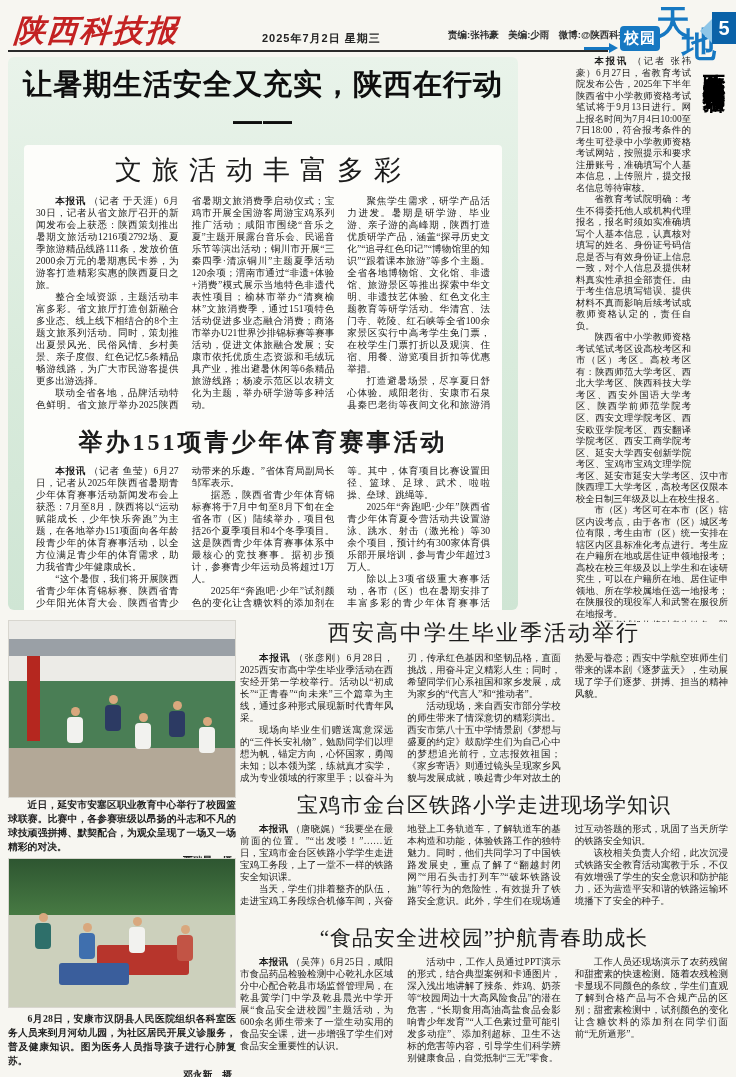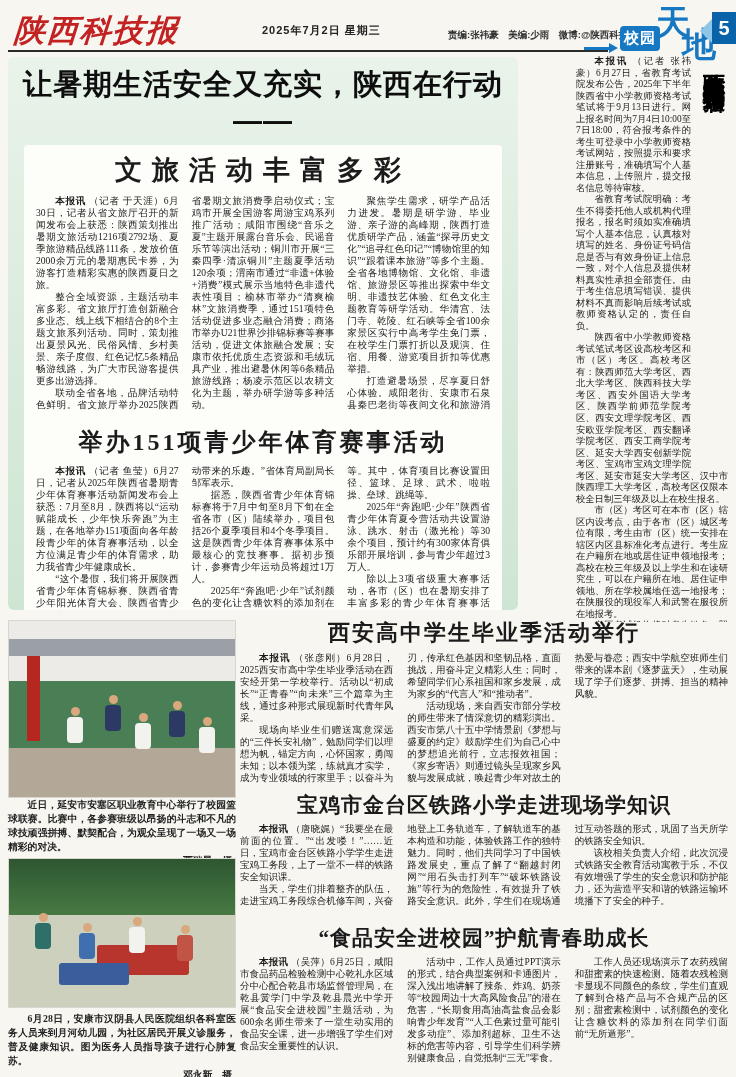--- a/index.html
+++ b/index.html
@@ -6,21 +6,21 @@
   html,body { background:#e9e9e6; }
   .page {
     position:relative; width:736px; height:1077px; margin:0 auto;
     background:#f7f6f1; overflow:hidden;
     font-family:"Liberation Serif", serif; color:#1b1b1b;
   }
   
   .masthead-name{ position:absolute; left:14px; top:10px; font-size:31px; font-weight:bold;
     font-style:italic; color:#c32222; letter-spacing:2px; font-family:"Liberation Serif",serif;
     transform:skewX(-4deg); }
-  .masthead-date{ position:absolute; left:262px; top:23px; font-size:11px; font-weight:bold;
+  .masthead-date{ position:absolute; left:262px; top:31px; font-size:11px; font-weight:bold;
     font-family:"Liberation Sans",sans-serif; color:#222; letter-spacing:1px; }
   .masthead-editors{ position:absolute; left:448px; top:29px; font-size:9.5px; font-weight:bold;
     font-family:"Liberation Sans",sans-serif; color:#333; }
   .header-rule{ position:absolute; left:8px; top:50px; width:600px; height:2px; background:#2b2b2b; }
   .blue-arrow{ position:absolute; left:584px; top:47px; width:26px; height:3px; background:#1678c2; }
   .blue-arrow:after{ content:""; position:absolute; right:-8px; top:-4px;
     border-left:9px solid #1678c2; border-top:5px solid transparent; border-bottom:5px solid transparent; }
   .badge-xiaoyuan{ position:absolute; left:620px; top:26px; background:#1678c2; color:#fff;
     font-family:"Liberation Sans",sans-serif; font-weight:bold; font-size:15px;
     padding:3px 4px; border-radius:4px; letter-spacing:1px; }
@@ -32,21 +32,21 @@
     border-right:13px solid #8ec6e8; border-top:13px solid transparent; border-bottom:13px solid transparent; }
   .page-num{ position:absolute; left:712px; top:12px; width:24px; height:32px; background:#0a62a8;
     color:#fff; font-family:"Liberation Sans",sans-serif; font-weight:bold; font-size:20px;
     display:flex; align-items:center; justify-content:center; }
   
   .feature{ position:absolute; left:8px; top:57px; width:510px; height:553px; border-radius:6px;
     background:linear-gradient(180deg,#e9f3ea 0%, #d9ebdc 55%, #cfe5d4 100%); overflow:hidden; }
   .kicker{ margin-top:8px; text-align:center; font-family:"Liberation Sans",sans-serif;
     font-weight:900; font-size:29px; letter-spacing:1px; color:#0e0e0e; }
   .white-panel{ margin:7px 16px 0; background:#fdfdfa; border-radius:4px; padding:4px 12px 6px; height:494px; overflow:hidden; }
-  .art1-title{ text-align:center; font-size:27px; font-weight:bold; letter-spacing:10px; margin:3px 0 7px; }
+  .art1-title{ text-align:center; font-size:27px; font-weight:normal; letter-spacing:10px; margin:3px 0 7px; }
   .art2-title{ text-align:center; font-size:24px; font-weight:bold; letter-spacing:3px; margin:9px 0 7px; }
   .cols3{ column-count:3; column-gap:13px; column-fill:auto; text-align:justify;
     font-size:9.6px; line-height:1.25; overflow:hidden; }
   .cols3 p{ text-indent:2em; margin:0; }
   .art1-body{ height:222px; }
   .art2-body{ height:182px; }
   
   .right-article{ position:absolute; left:576px; top:56px; width:152px; height:566px; overflow:hidden;
     font-size:9.3px; line-height:1.24; text-align:justify; }
   .right-article p{ text-indent:2em; margin:0; }
@@ -81,21 +81,21 @@
   .shuangjian{ position:absolute; left:240px; top:612px; width:488px; height:465px; overflow:hidden; }
   .sj-header{ position:relative; height:32px; }
   .sj-icon{ position:absolute; left:0px; top:2px; width:26px; height:26px; }
   .sq{ position:absolute; }
   .sq-outline{ left:2px; top:0px; width:9px; height:9px; border:2px solid #f2a52f; background:transparent; }
   .sq-fill1{ left:0px; top:13px; width:10px; height:10px; background:#ef9526; }
   .sq-fill2{ left:13px; top:13px; width:10px; height:10px; background:#ef9526; }
   .sj-label{ position:absolute; left:36px; top:2px; font-family:"Liberation Sans",sans-serif;
     font-weight:900; font-size:16.5px; color:#2e2e2e; letter-spacing:1px;
     border-bottom:2.5px solid #f09d2e; padding:0 38px 5px 2px; }
-  .sj-title{ text-align:center; font-weight:bold; margin:6px 0 5px; }
+  .sj-title{ text-align:center; font-weight:normal; margin:6px 0 5px; }
   .sj-title-a{ font-size:22px; letter-spacing:2px; }
   .sj-title-b, .sj-title-c{ font-size:21px; letter-spacing:1px; }
   .sj-body{ column-count:3; column-gap:14px; column-fill:auto; text-align:justify;
     font-size:9.5px; line-height:1.26; overflow:hidden; }
   .sj-body p{ text-indent:2em; margin:0; }
   .sj-body-a{ height:132px; } .sj-body-b{ height:94px; } .sj-body-c{ height:112px; }
 </style>
 </head>
 <body>
 

